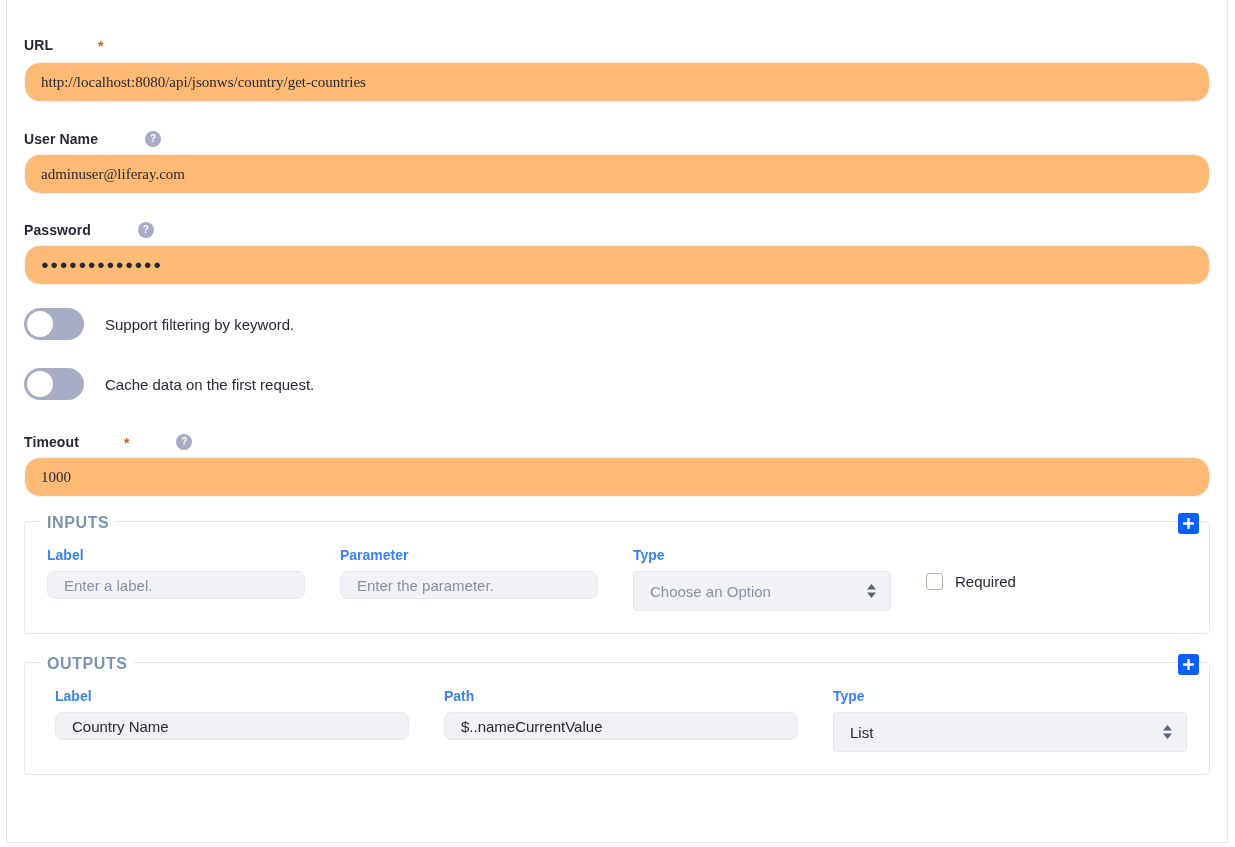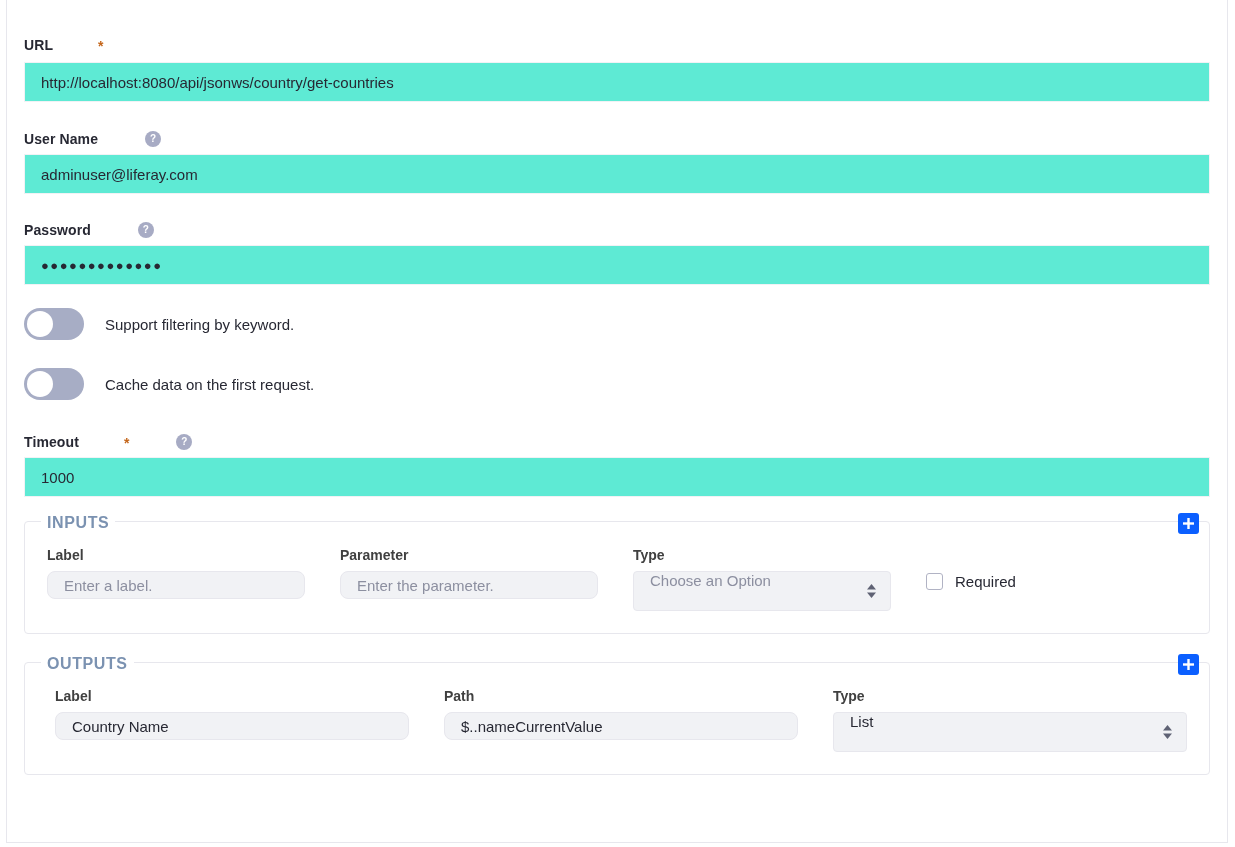--- a/index.html
+++ b/index.html
@@ -70,29 +70,29 @@
     font-size: 10px;
     font-weight: bold;
     margin-left: 7px;
     line-height: 1;
     flex: 0 0 auto;
   }
 
   .text-input {
     width: 1186px;
     height: 40px;
-    background: #5eead4;
+    background: #fdba74;
     border: 1px solid #f1f2f5;
-    border-radius: 0;
+    border-radius: 16px;
     display: flex;
     align-items: center;
     padding: 0 16px;
     font-size: 15px;
     color: #272833;
-    font-family: Liberation Sans, sans-serif;
+    font-family: Liberation Serif, serif;
   }
   .text-input.password {
     letter-spacing: 1.5px;
     font-size: 13px;
     color: #272833;
   }
 
   
   .toggle-row {
     display: flex;
@@ -160,21 +160,21 @@
   .group-body {
     display: flex;
     align-items: flex-start;
     padding: 26px 22px 22px 22px;
   }
 
   .sub-field { margin-right: 0; }
   .sub-label {
     font-size: 14px;
     font-weight: bold;
-    color: #404040;
+    color: #3b82f6;
     margin-bottom: 9px;
     line-height: 1;
   }
   .sub-input {
     height: 28px;
     background: #f1f2f5;
     border: 1px solid #e7e7ed;
     border-radius: 8px;
     display: flex;
     align-items: center;
@@ -184,21 +184,21 @@
   }
   .sub-input.placeholder { color: #8c8fa0; }
 
   .select-box {
     position: relative;
     height: 40px;
     background: #f1f2f5;
     border: 1px solid #e7e7ed;
     border-radius: 4px;
     display: flex;
-    align-items: flex-start;
+    align-items: center;
     padding: 0 36px 0 16px;
     font-size: 15px;
     color: #272833;
     cursor: pointer;
   }
   .select-box.placeholder { color: #8c8fa0; }
   .select-arrows {
     position: absolute;
     right: 13px;
     top: 50%;

